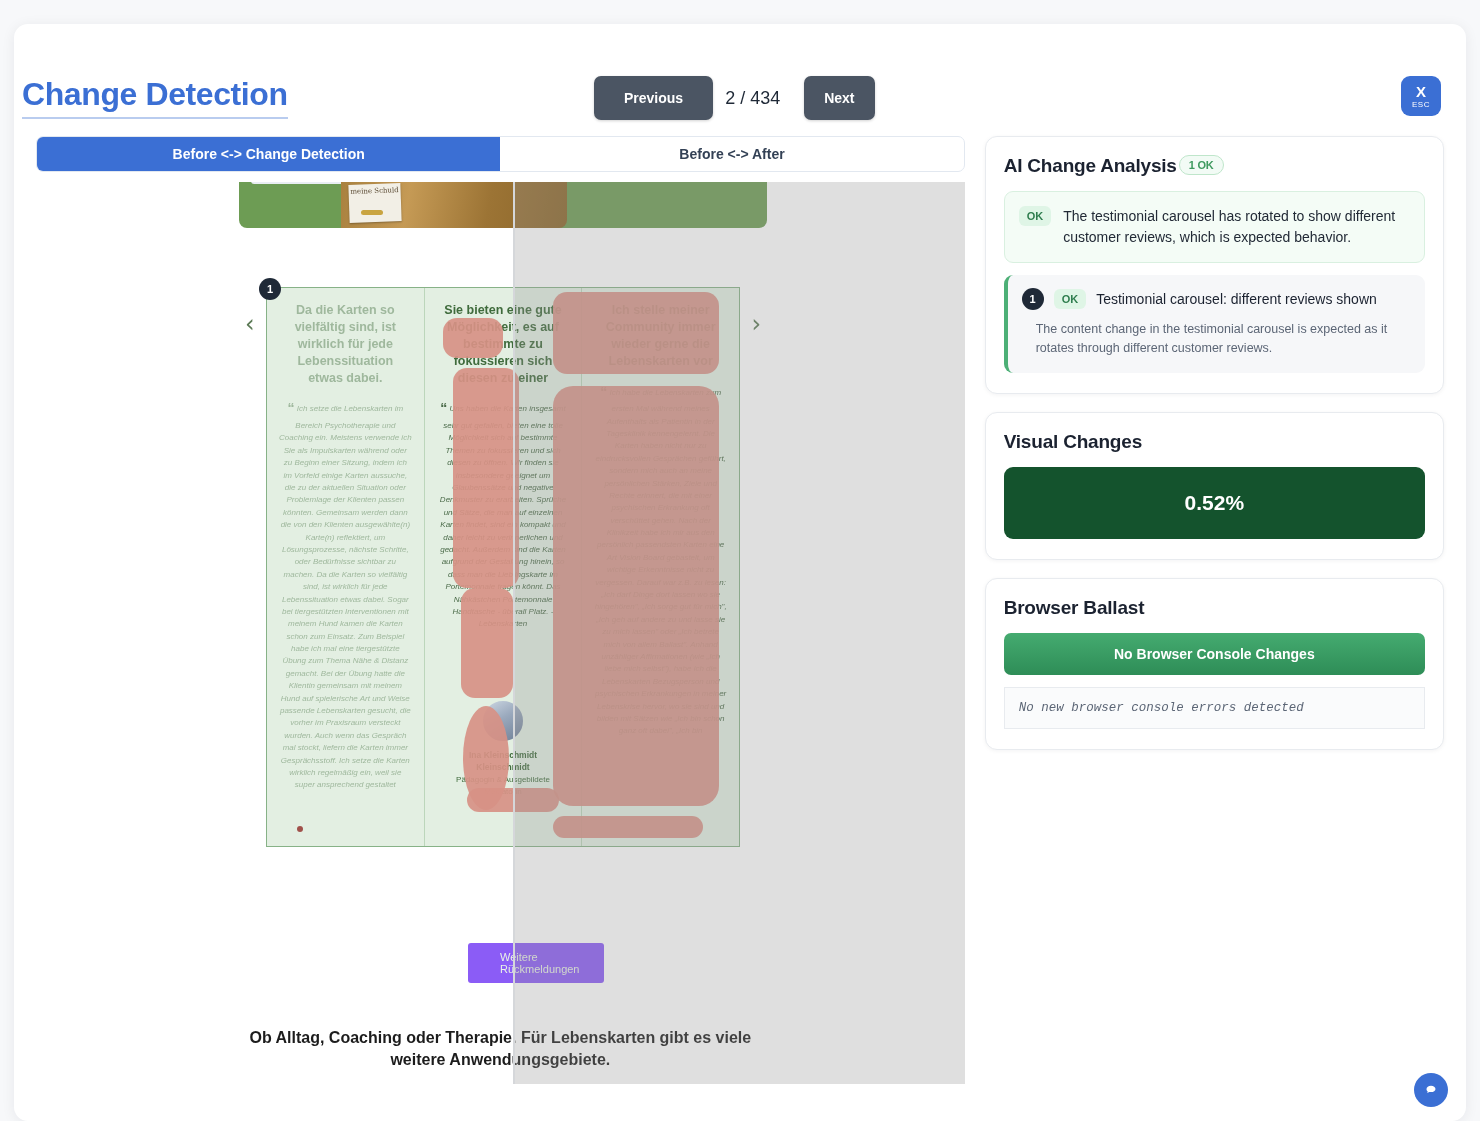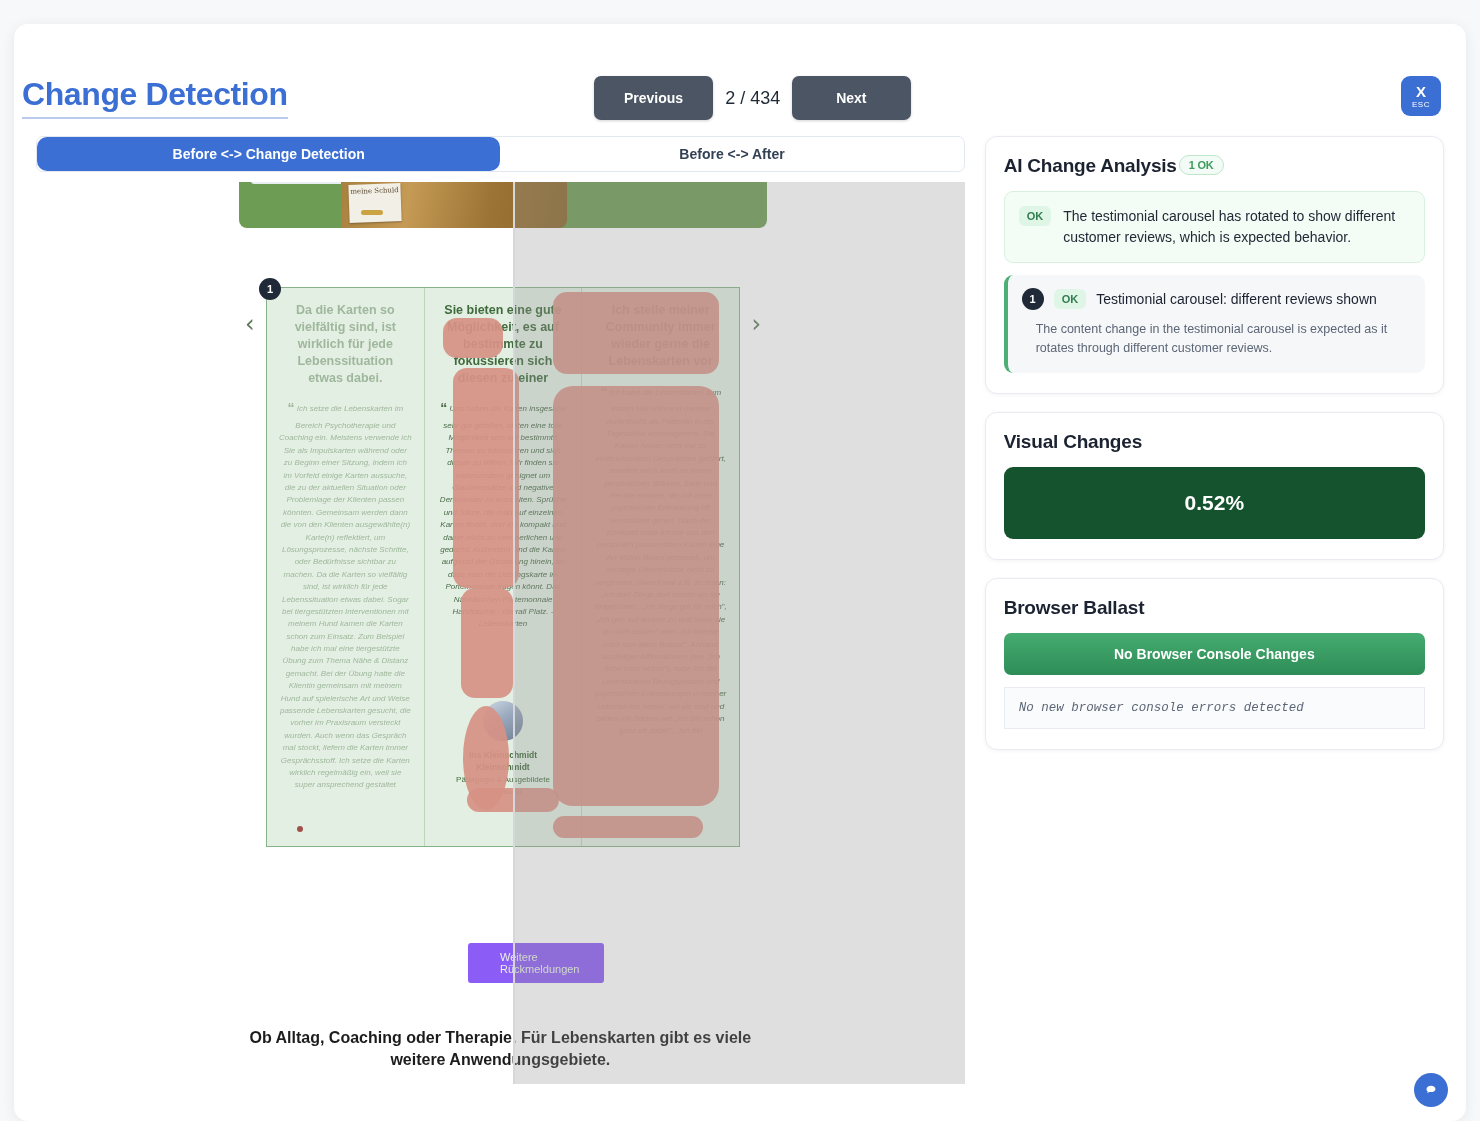--- a/index.html
+++ b/index.html
@@ -31,21 +31,21 @@
     position: absolute; left: 580px; top: 52px;
     display: flex; align-items: center; gap: 12px;
   }
   .navbtn {
     background: #4b5563; color: #fff; border: none;
     border-radius: 7px; padding: 14px 30px;
     font-size: 14px; font-weight: bold; cursor: pointer;
     font-family: "Liberation Sans", sans-serif;
     box-shadow: 0 1px 3px rgba(0,0,0,.18);
   }
-  .navbtn.wide { padding: 14px 44px; }
+  .navbtn.wide { padding: 14px 20px; margin-left: 12px; }
   .counter { font-size: 18px; color: #1f2937; font-weight: 500; white-space: nowrap; }
   .escbtn {
     position: absolute; right: 25px; top: 52px;
     width: 40px; height: 40px; border-radius: 9px;
     background: #3b6fd4; color: #fff; border: none; cursor: pointer;
     display: flex; flex-direction: column; align-items: center; justify-content: center;
     line-height: 1;
   }
   .escbtn .x { font-size: 15px; font-weight: bold; }
   .escbtn .e { font-size: 8px; margin-top: 2px; letter-spacing: .5px; }
@@ -55,21 +55,21 @@
   .leftcol { width: 930px; }
   .rightcol { width: 460px; }
 
   
   .tabs {
     display: flex; height: 36px; border-radius: 7px;
     border: 1px solid #e2e8f0; overflow: hidden; background: #fff;
   }
   .tab {
     flex: 1; display: flex; align-items: center; justify-content: center;
-    font-size: 14px; font-weight: bold; color: #334155; cursor: pointer; border-radius: 10px;
+    font-size: 14px; font-weight: bold; color: #334155; cursor: pointer;
   }
   .tab.active { background: #3b6fd4; color: #fff; }
 
   
   .viewer {
     position: relative; margin-top: 10px;
     height: 902px; background: #ffffff; overflow: hidden;
   }
   .afterMask {
     position: absolute; left: 477px; top: 0; right: 0; bottom: 0;

